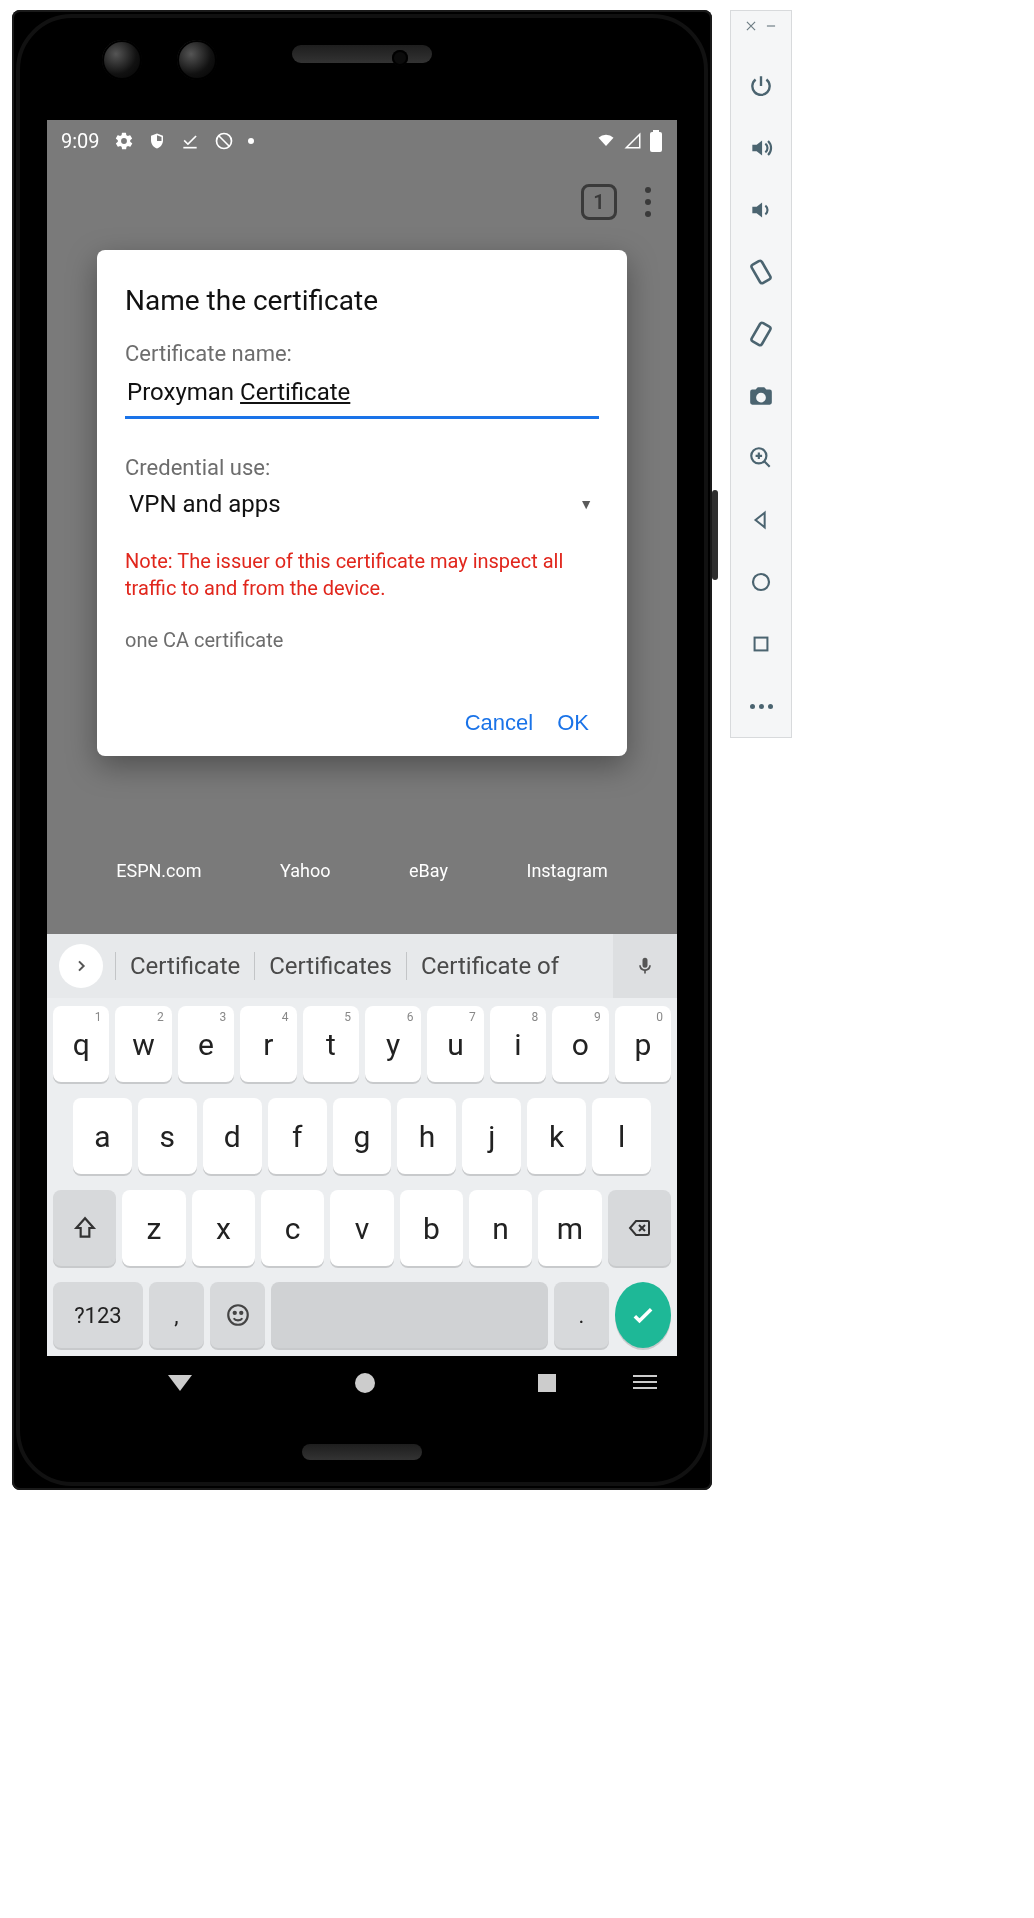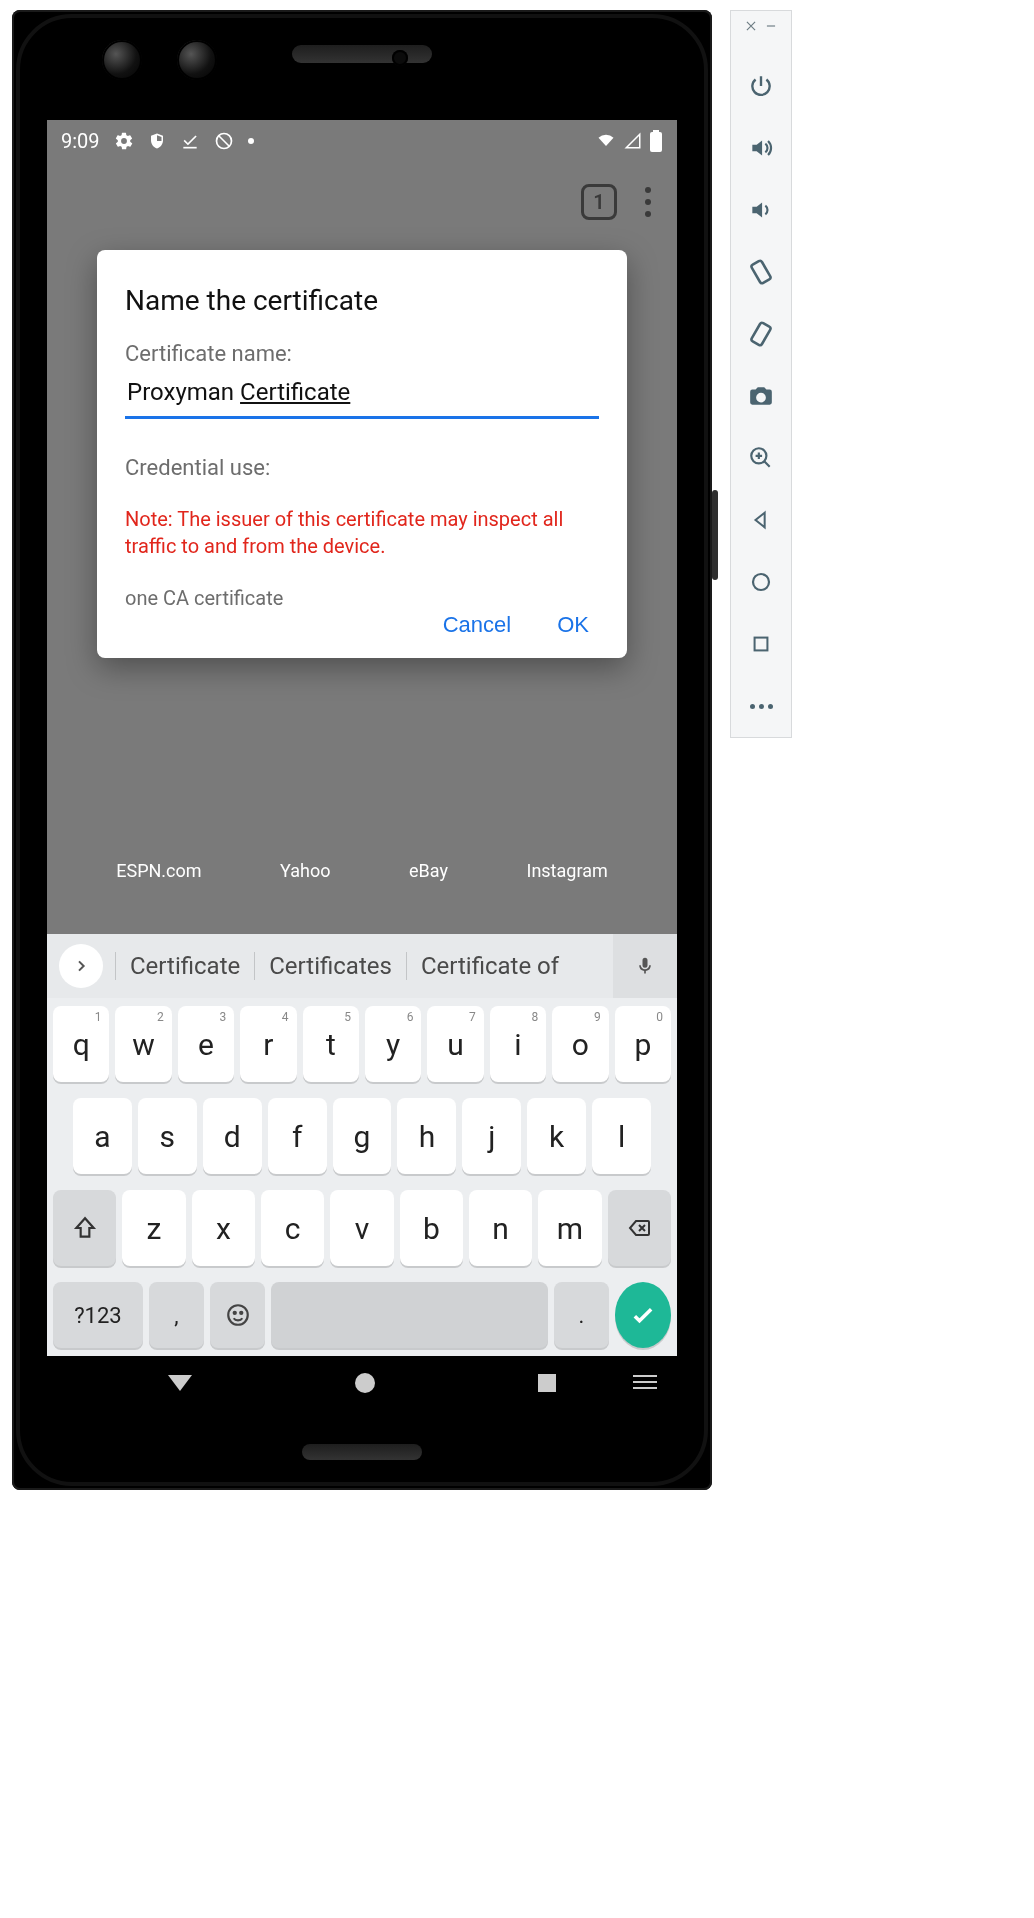--- a/index.html
+++ b/index.html
@@ -164,23 +164,24 @@
     line-height:1.35;
     margin-top:26px;
   }
   .pkg-text{
     color:#6d6d6d;
     font-size:20px;
     line-height:1.4;
     margin-top:24px;
   }
   .dialog-actions{
+    margin-top:56px;
     display:flex;
     justify-content:flex-end;
-    gap:46px;
+    gap:24px;
     padding-right:10px;
     align-items:flex-end;
   }
   .dlg-btn{
     background:none;border:none;
     color:#1a73e8;
     font-size:22px;
     font-weight:500;
     cursor:pointer;
   }
@@ -395,20 +396,24 @@
 
     <div class="dialog">
       <div class="dialog-title">Name the certificate</div>
 
       <div class="label">Certificate name:</div>
       <div class="text-input" contenteditable="true" style="">Proxyman <span class="underline-word">Certificate</span></div>
 
       <div class="field-gap"></div>
 
       <div class="label">Credential use:</div>
+      <div class="select-row">
+        <span>VPN and apps</span>
+        <span class="select-caret">▼</span>
+      </div>
 
       <div class="warning">Note: The issuer of this certificate may inspect all traffic to and from the device.</div>
 
       <div class="pkg-text">
         <div>one CA certificate</div>
       </div>
 
       <div class="dialog-actions">
         <button class="dlg-btn">Cancel</button>
         <button class="dlg-btn">OK</button>

